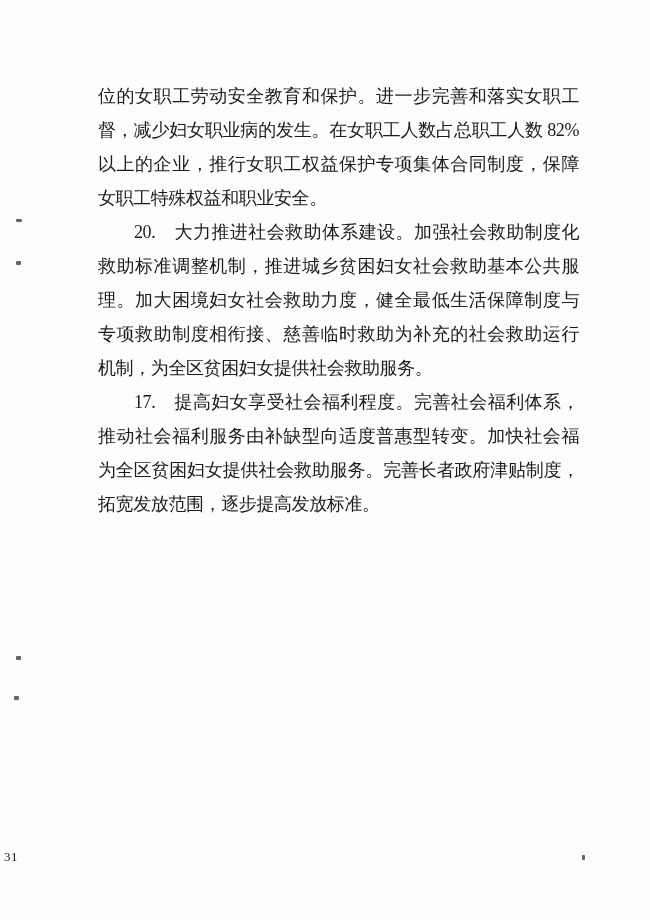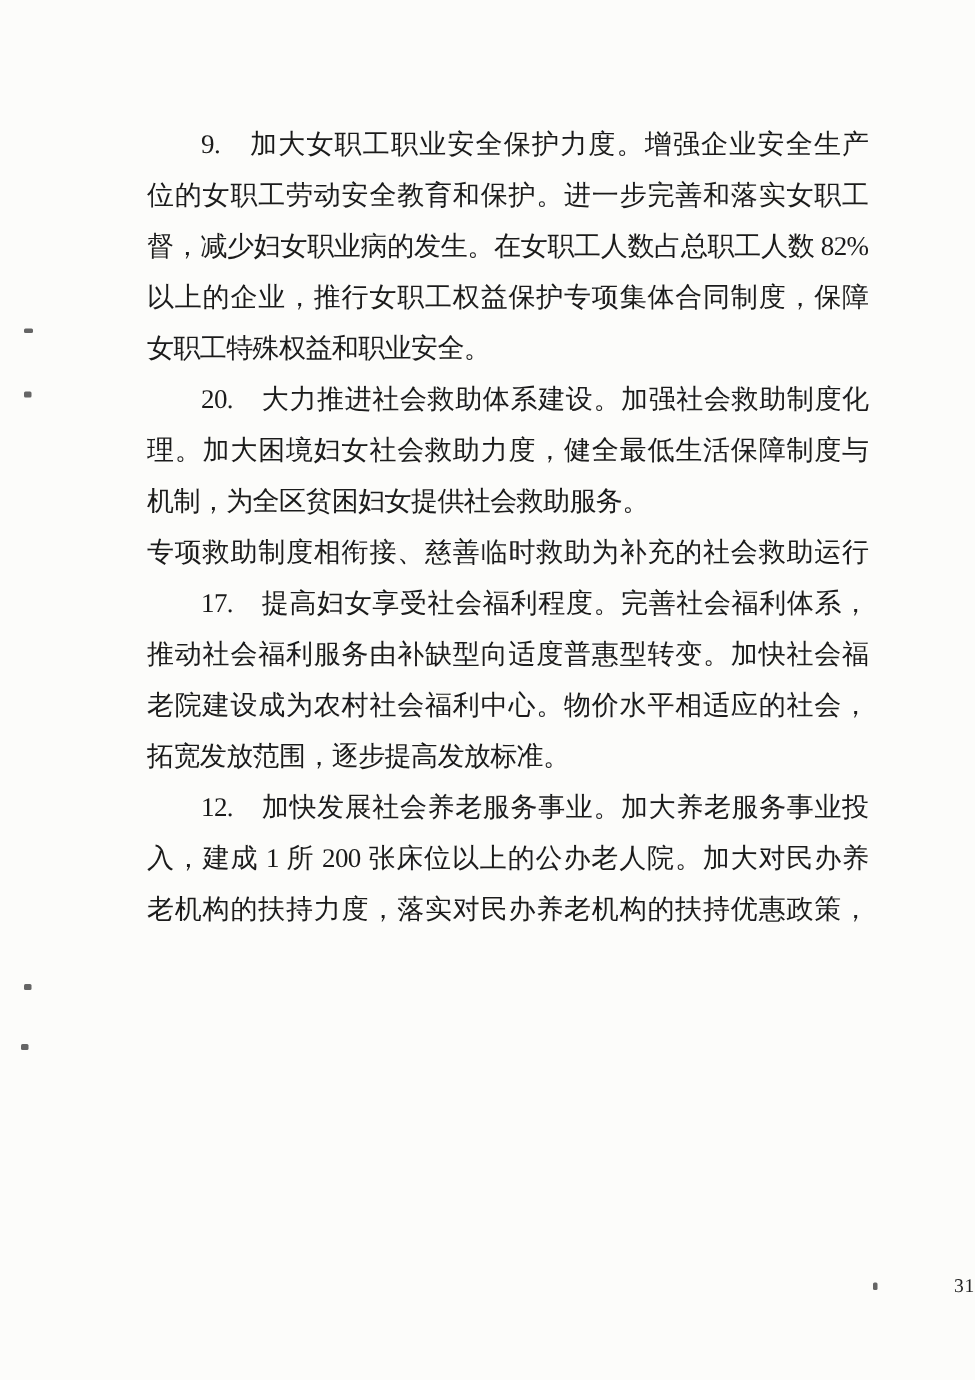--- a/index.html
+++ b/index.html
@@ -40,21 +40,21 @@
     text-align-last: justify;
   }
   .line.first {
     text-indent: 36px;
   }
   .footer {
     position: absolute;
     left: 0;
     top: 849px;
     width: 650px;
-    text-align: right;
+    text-align: left;
     font-size: 13px;
     letter-spacing: 0.5px;
     color: #222;
     padding-left: 4px;
     box-sizing: border-box;
   }
   .speck {
     position: absolute;
     background: #4a4a4a;
     opacity: 0.85;
@@ -62,46 +62,41 @@
   }
 </style>
 </head>
 <body>
 
 <div class="page">
 
   <div class="textblock">
 
     <div class="para">
-      <div class="line just first">9.　加大女职工职业安全保护力度。增强企业安全生产</div>
       <div class="line just">位的女职工劳动安全教育和保护。进一步完善和落实女职工</div>
       <div class="line just">督，减少妇女职业病的发生。在女职工人数占总职工人数 82%</div>
       <div class="line just">以上的企业，推行女职工权益保护专项集体合同制度，保障</div>
       <div class="line">女职工特殊权益和职业安全。</div>
     </div>
 
     <div class="para">
       <div class="line just first">20.　大力推进社会救助体系建设。加强社会救助制度化</div>
+      <div class="line just">救助标准调整机制，推进城乡贫困妇女社会救助基本公共服</div>
       <div class="line just">理。加大困境妇女社会救助力度，健全最低生活保障制度与</div>
+      <div class="line just">专项救助制度相衔接、慈善临时救助为补充的社会救助运行</div>
       <div class="line">机制，为全区贫困妇女提供社会救助服务。</div>
-      <div class="line just">专项救助制度相衔接、慈善临时救助为补充的社会救助运行</div>
     </div>
 
     <div class="para">
       <div class="line just first">17.　提高妇女享受社会福利程度。完善社会福利体系，</div>
       <div class="line just">推动社会福利服务由补缺型向适度普惠型转变。加快社会福</div>
-      <div class="line just">老院建设成为农村社会福利中心。物价水平相适应的社会，</div>
+      <div class="line just">为全区贫困妇女提供社会救助服务。完善长者政府津贴制度，</div>
       <div class="line">拓宽发放范围，逐步提高发放标准。</div>
     </div>
 
-    <div class="para">
-      <div class="line just first">12.　加快发展社会养老服务事业。加大养老服务事业投</div>
-      <div class="line just">入，建成 1 所 200 张床位以上的公办老人院。加大对民办养</div>
-      <div class="line just">老机构的扶持力度，落实对民办养老机构的扶持优惠政策，</div>
-    </div>
 
   </div>
 
   <div class="footer">31</div>
 
   <div class="speck" style="left:16px; top:219px; width:6px; height:3px;"></div>
   <div class="speck" style="left:16px; top:261px; width:5px; height:4px;"></div>
   <div class="speck" style="left:16px; top:656px; width:5px; height:4px;"></div>
   <div class="speck" style="left:14px; top:696px; width:5px; height:4px;"></div>
   <div class="speck" style="left:582px; top:855px; width:3px; height:5px;"></div>

